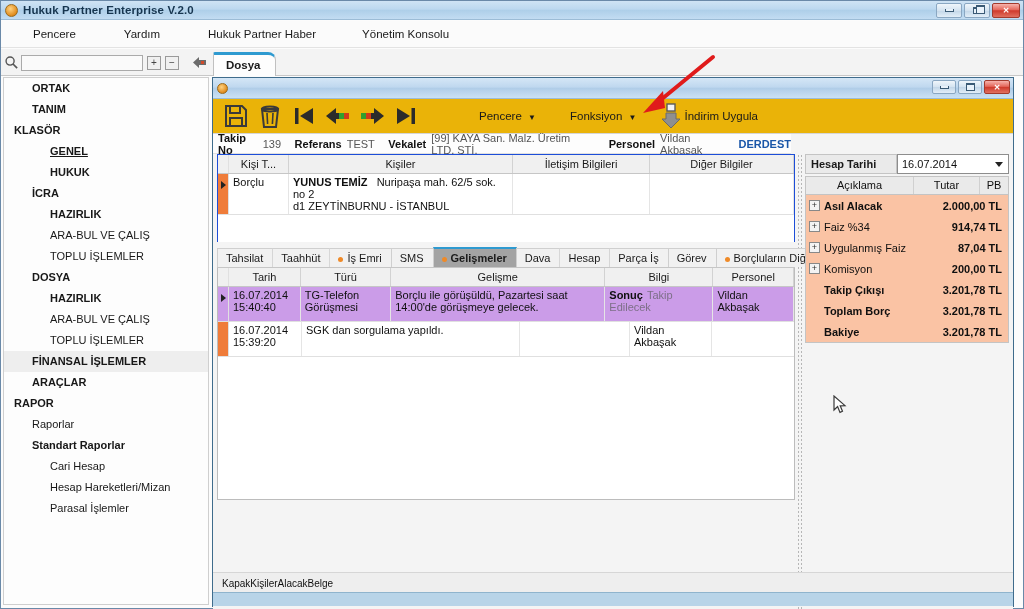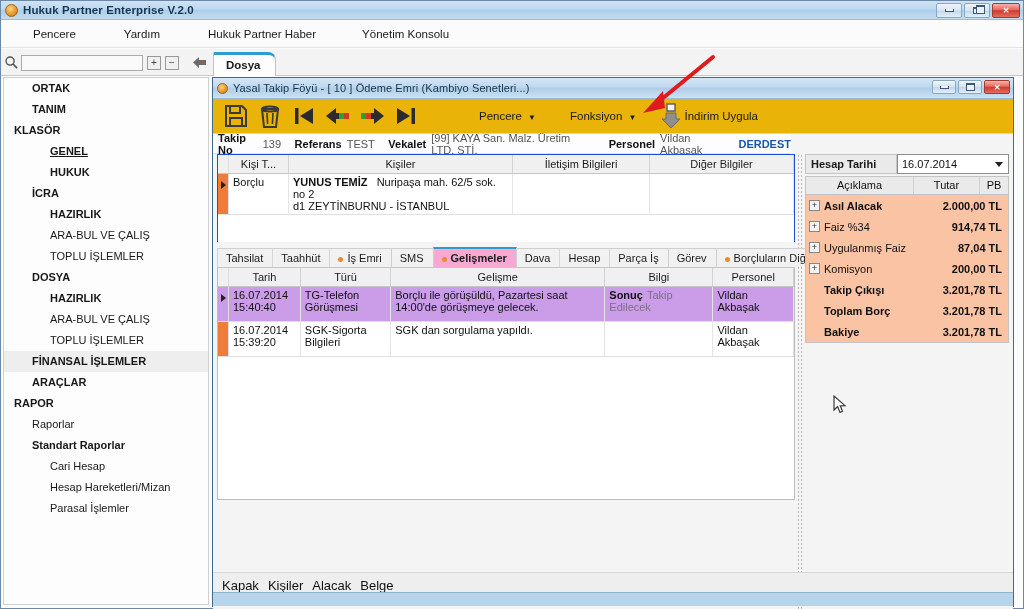--- a/index.html
+++ b/index.html
@@ -156,21 +156,21 @@
 
   
   .tabstrip { margin-top: 6px; height: 20px; display: flex; align-items: flex-end; border-bottom: 1px solid #c6c6c6; position: relative;}
   .tab {
     font-size: 11px; padding: 2px 9px 2px 8px; color: #1a1a1a;
     background: #f1f1f1; border: 1px solid #cfcfcf; border-bottom: none;
     margin-right: -1px; height: 19px; line-height: 15px; white-space: nowrap;
     clip-path: polygon(0 0, 100% 0, 100% 100%, 7px 100%, 0 100%);
     cursor: default;
   }
-  .tab.active { background: #f9a8d4; font-weight: bold; border-top: 2px solid #2e9ad0; height: 20px; }
+  .tab.active { background: #a3a3a3; font-weight: bold; border-top: 2px solid #2e9ad0; height: 20px; }
   .dot { display:inline-block; width:5px; height:5px; border-radius:50%; background:#ef8a28; margin-right:4px; vertical-align: middle;}
 
   .dev-grid { border: 1px solid #bcbcbc; background: #fff; border-top: none; height: 232px; }
   .dev-row-1 { background: #cb9ce8; }
   .dev-row-2 { background: #fff; }
 
   
   .right-region {
     position: absolute; left: 592px; top: 0; width: 204px; height: 450px;
   }
@@ -204,21 +204,21 @@
     position: absolute; top: 0; width: 6px; height: 100%;
     background-image: radial-gradient(#b6b6b6 1px, transparent 1px);
     background-size: 3px 4px; background-position: 1px 0;
   }
 
   
   .mdi-foot {
     position: absolute; left: 0; bottom: 0; width: 100%; height: 34px;
     background: #eeeeee; border-top: 1px solid #d6d6d6;
   }
-  .foot-tabs { display: flex; gap: 9px; padding: 5px 0 0 9px; font-size: 13px; }
+  .foot-tabs { display: flex; padding: 5px 0 0 9px; font-size: 10px; }
   .foot-tab { cursor: default; }
   .mdi-statusline {
     position: absolute; left: 0; bottom: 0; width: 100%; height: 14px;
     background: #b8d4e8; border-top: 1px solid #8fb4cd;
   }
 
   
   .annot { position: absolute; left: 630px; top: 50px; pointer-events: none; }
 
   
@@ -295,21 +295,20 @@
         <div class="tree-node" style="padding-left: 46px;"><span>Cari Hesap</span></div>
         <div class="tree-node" style="padding-left: 46px;"><span>Hesap Hareketleri/Mizan</span></div>
         <div class="tree-node" style="padding-left: 46px;"><span>Parasal İşlemler</span></div>
       </div>
   </div>
 
   <div class="mdi">
 
     <div class="mdi-title">
       <div class="tb-icon" style="width:11px;height:11px"></div>
-      <div class="tb-title">Yasal Takip Föyü - [ 10 ] Ödeme Emri (Kambiyo Senetleri...)</div>
       <div class="mdi-btns">
         <div class="wbtn" style="height:14px;width:24px">
             <span class="min-glyph"></span>
           </div>
         <div class="wbtn" style="height:14px;width:24px">
             <span class="max-glyph"></span>
           </div>
         <div class="wbtn close" style="height:14px;width:26px">✕</div>
       </div>
     </div>
@@ -460,21 +459,20 @@
                 <div class="gc" style="width: 218px;">Borçlu ile görüşüldü, Pazartesi saat 14:00'de görüşmeye gelecek.</div>
                 <div class="gc" style="width: 110px;"><span style="font-weight: bold;">Sonuç</span><span style="color: rgb(125, 111, 136); margin-left: 4px;">Takip Edilecek</span></div>
                 <div class="gc" style="width: 82px;">Vildan Akbaşak</div>
               </div>
               <div class="grow dev-row-2" style="min-height: 35px;">
                 <div class="rowmark cur"></div>
                 <div class="gc" style="width: 73px;">
                   <div>16.07.2014</div>
                   <div>15:39:20</div>
                 </div>
-                <div class="gc" style="width: 92px;">SGK-Sigorta Bilgileri</div>
                 <div class="gc" style="width: 218px;">SGK dan sorgulama yapıldı.</div>
                 <div class="gc" style="width: 110px;"><span style="font-weight: bold;"></span><span style="color: rgb(125, 111, 136); margin-left: 4px;"></span></div>
                 <div class="gc" style="width: 82px;">Vildan Akbaşak</div>
               </div>
             </div>
         </div>
       </div>
 
       <div class="right-region">
         <div class="hesap-tarih-row">

